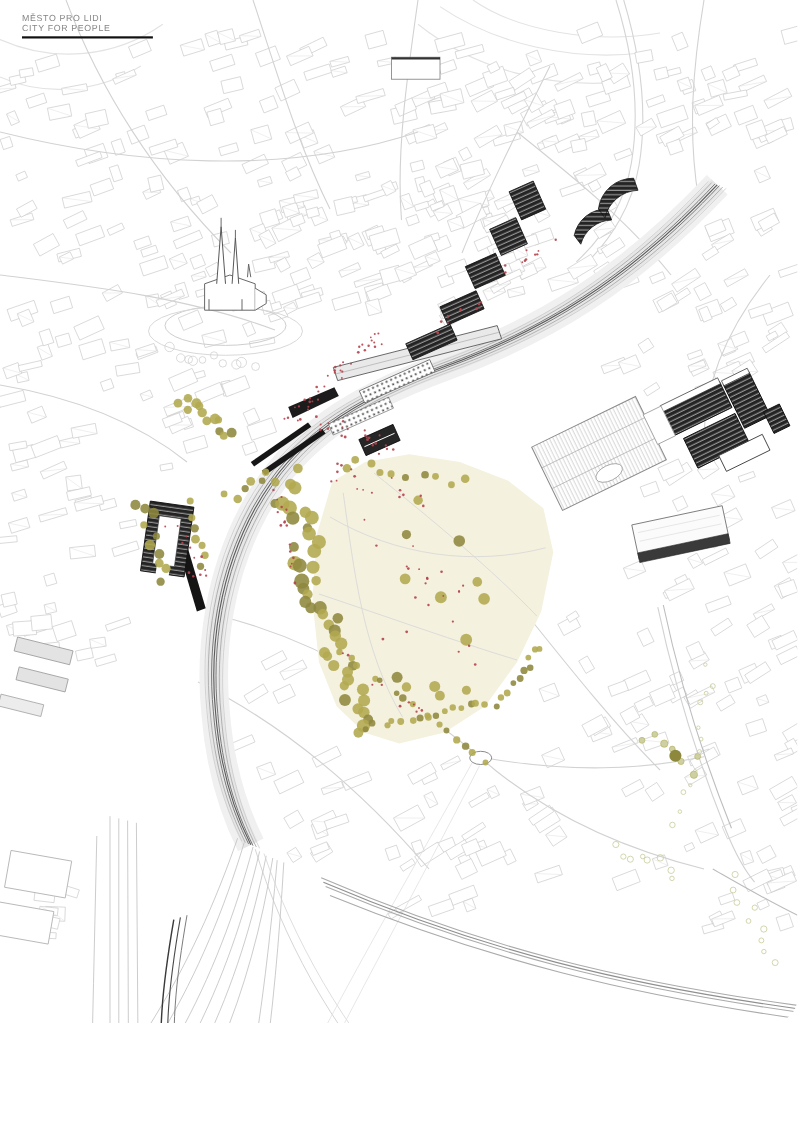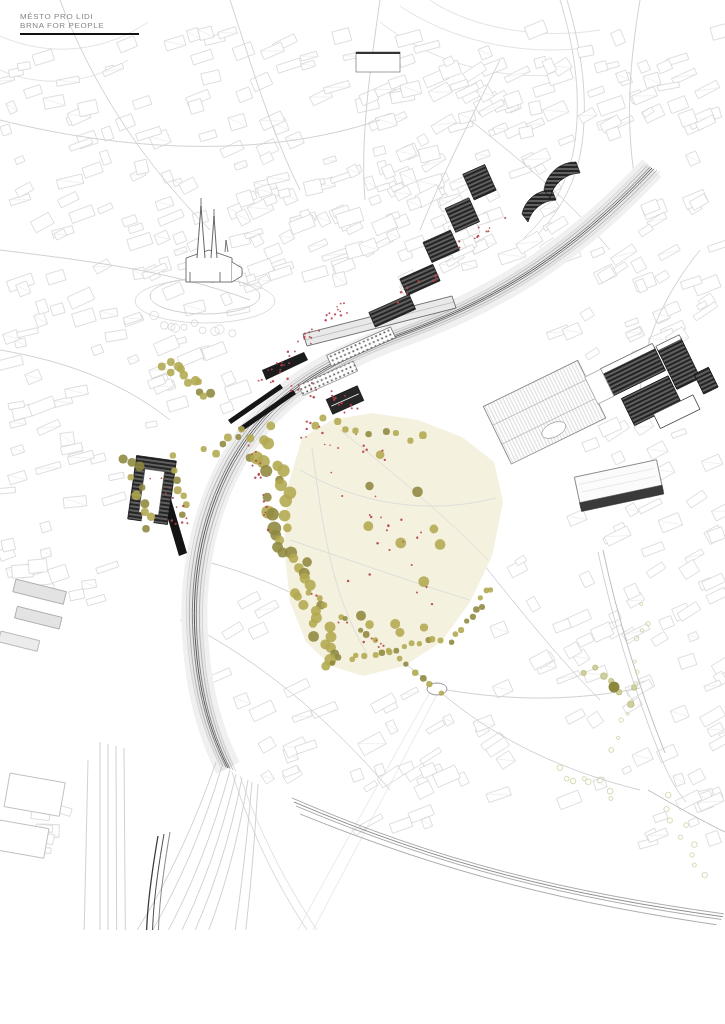--- a/index.html
+++ b/index.html
@@ -18,21 +18,21 @@
   .caption{position:absolute;left:0;top:997px;width:725px;text-align:center;font-size:6.5px;
            letter-spacing:.25px;color:#2e2e2e;z-index:6;white-space:nowrap;}
 </style>
 </head>
 <body>
 
 <div class="board">
 
   <div class="hdr">
     <div class="t">MĚSTO PRO LIDI</div>
-    <div class="t">BRNA FOR PEOPLE</div>
+    <div class="t">CITY FOR PEOPLE</div>
     <div class="rule"></div>
   </div>
 
   <svg class="drawing" viewBox="0 0 725 1024" xmlns="http://www.w3.org/2000/svg">
     <defs>
       <pattern id="fac" width="4" height="4" patternUnits="userSpaceOnUse">
         <rect width="4" height="4" fill="#242424"></rect>
         <line x1="0" y1="1" x2="4" y2="1" stroke="#cfcfcf" stroke-width="0.7"></line>
       </pattern>
       <pattern id="winlight" width="4.5" height="4.5" patternUnits="userSpaceOnUse">

